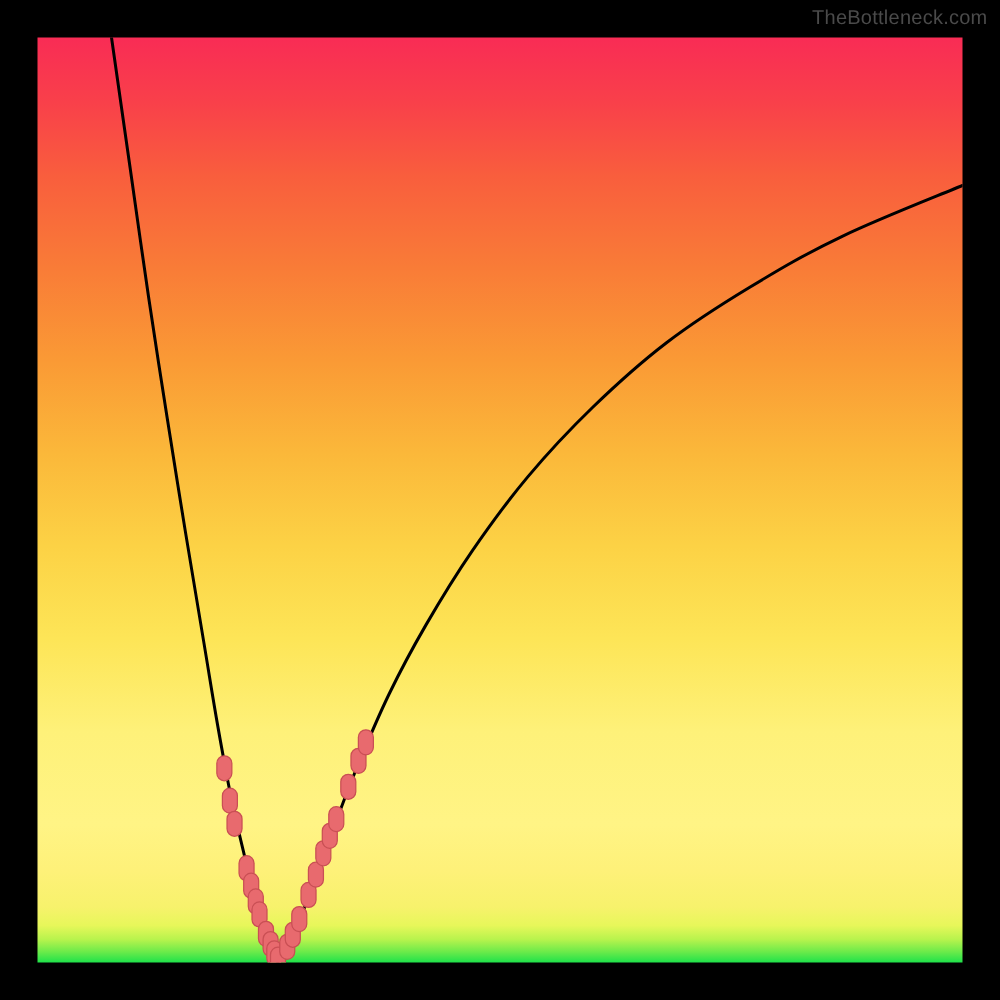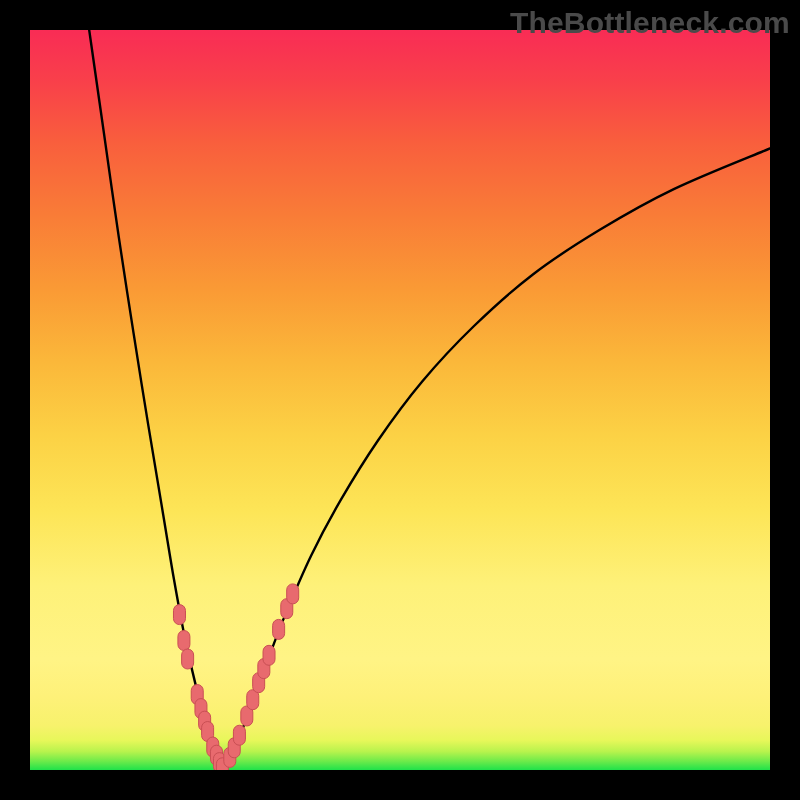--- a/index.html
+++ b/index.html
@@ -44,22 +44,22 @@
       #f95e3d 85%,
       #f9404a 93%,
       #f92c55 100%
     );
   }
   .attribution {
     position: absolute;
     top: 6px;
     right: 10px;
     color: #4a4a4a;
-    font-size: 30px;
-    font-weight: 700;
+    font-size: 16px;
+    font-weight: 400;
     letter-spacing: 0.2px;
   }
   svg.curve {
     position: absolute;
     left: 0;
     top: 0;
     width: 740px;
     height: 740px;
   }
 </style>

